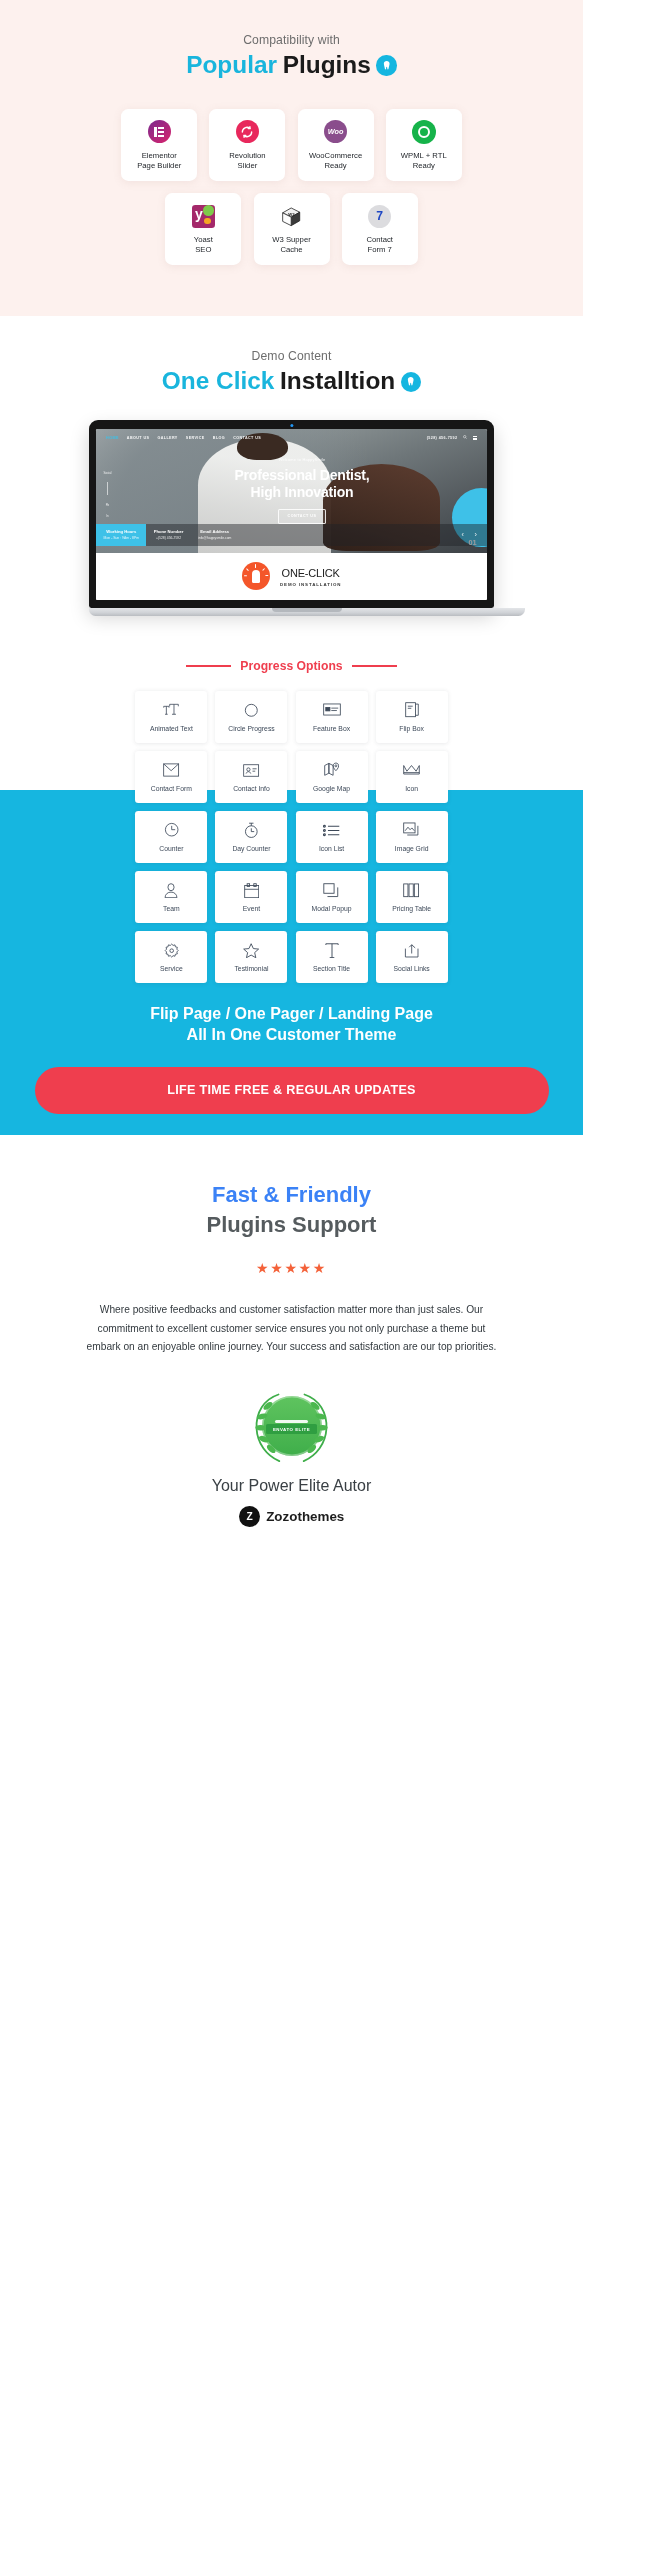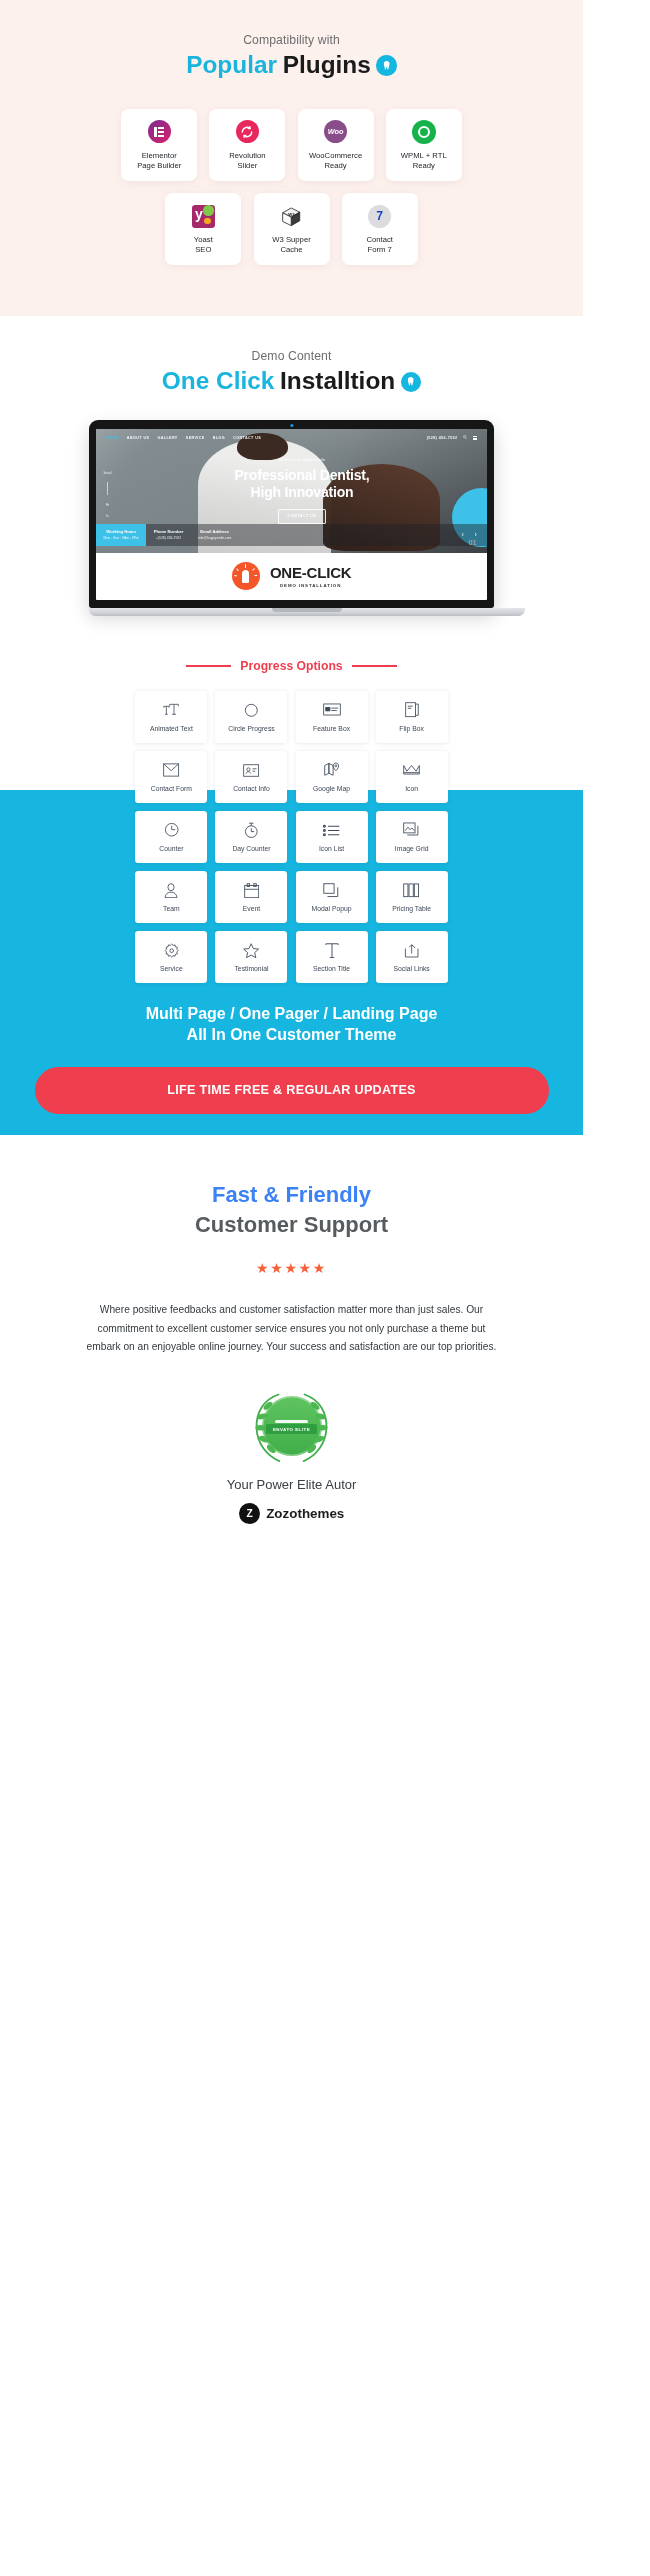--- a/index.html
+++ b/index.html
@@ -164,21 +164,21 @@
   .info-t { color:#fff; font-size:4.2px; font-weight:700; margin-bottom:1.6px;}
   .info-s { color:rgba(255,255,255,.85); font-size:3.4px; }
   .info-arrows { margin-left:auto; display:flex; align-items:center; gap:10.6px; padding-right:9.8px; color:rgba(255,255,255,.9); font-size:7.3px;}
   .one-click-bar {
     background:#fff; padding:9px 0 9.8px;
     display:flex; align-items:center; justify-content:center; gap:9.8px;
   }
   .oc-badge { width:28.5px; height:28.5px; border-radius:50%; background:#f4562a; display:flex; align-items:center; justify-content:center; position:relative;}
   .oc-badge .bulb { width:7.3px; height:13px; border-radius:4.1px 4.1px 1.6px 1.6px; background:#fff; }
   .oc-badge .ray { position:absolute; width:1.3px; height:3.3px; background:#fff; border-radius:0.8px;}
-  .oc-text .t1 { font-size:15px; font-weight:bold; color:#222; letter-spacing:-0.2px; line-height:1;}
+  .oc-text .t1 { font-size:11px; font-weight:normal; color:#222; letter-spacing:-0.2px; line-height:1;}
   .oc-text .t2 { font-size:4.4px; font-weight:bold; color:#333; letter-spacing:0.9px; margin-top:2.4px; text-align:center;}
   .laptop-base {
     height:8.1px; margin:0 auto; width:436px;
     background:linear-gradient(180deg,#e3e5e8 0%,#cfd2d6 60%,#b9bcc1 100%);
     border-radius:0 0 6.5px 6.5px; position:relative;
   }
   .laptop-notch {
     position:absolute; left:50%; top:0; transform:translateX(-50%);
     width:70px; height:3.3px; background:#b4b8bd; border-radius:0 0 4.1px 4.1px;
   }
@@ -238,21 +238,21 @@
     display:flex; flex-direction:column; align-items:center; justify-content:center; gap:2.4px;
     box-shadow:inset 0 0 0 1.6px rgba(255,255,255,.35);
   }
   .elite .disc .bar { width:33px; height:2.4px; background:rgba(255,255,255,.92); border-radius:1.6px;}
   .elite .ribbon {
     position:absolute; top:36px; background:#2f9e41; color:#fff;
     font-size:4.4px; font-weight:bold; letter-spacing:0.5px;
     padding:2.4px 7.3px; border-radius:1.6px;
   }
   .elite .laurel { position:absolute; inset:0; }
-  .sup-credit { margin-top:13px; font-size:13px; color:#3a4045; }
+  .sup-credit { margin-top:13px; font-size:16px; color:#3a4045; }
   .brand-row { margin-top:10.6px; display:flex; align-items:center; justify-content:center; gap:6.5px; }
   .brand-mark {
     width:21px; height:21px; border-radius:50%; background:#111;
     color:#fff; font-size:10.2px; font-weight:bold; display:flex; align-items:center; justify-content:center;
     letter-spacing:-0.8px;
   }
   .brand-name { font-size:13.4px; font-weight:bold; color:#1d1d1d; }
 </style>
 </head>
 <body>
@@ -703,31 +703,31 @@
               </svg>
             </span>
           <span class="opt-label">Social Links</span>
         </div>
 
       </div>
     </div>
   </section>
 
   <section class="cyan-banner">
-    <div class="cyan-line">Multi Page / One Pager / Landing Page</div>
+    <div class="cyan-line">Flip Page / One Pager / Landing Page</div>
     <div class="cyan-line">All In One Customer Theme</div>
   </section>
   <div class="cta-wrap">
     <button class="cta-btn">LIFE TIME FREE &amp; REGULAR UPDATES</button>
   </div>
   <div class="cyan-tail"></div>
 
   <section class="support">
     <div class="sup-h1">Fast &amp; Friendly</div>
-    <div class="sup-h2">Customer Support</div>
+    <div class="sup-h2">Plugins Support</div>
     <div class="stars">★★★★★</div>
     <p class="sup-p">Where positive feedbacks and customer satisfaction matter more than just sales. Our commitment to excellent customer service ensures you not only purchase a theme but embark on an enjoyable online journey. Your success and satisfaction are our top priorities.</p>
 
     <div class="elite">
       <svg class="laurel" viewBox="0 0 112 94">
         <g fill="none" stroke="#3fae4a" stroke-width="2.2" stroke-linecap="round">
           <path d="M40 8c-18 6-28 22-27 42 1 18 12 33 28 40"></path>
           <path d="M72 8c18 6 28 22 27 42-1 18-12 33-28 40"></path>
         </g>
         <g fill="#4cb84f">

